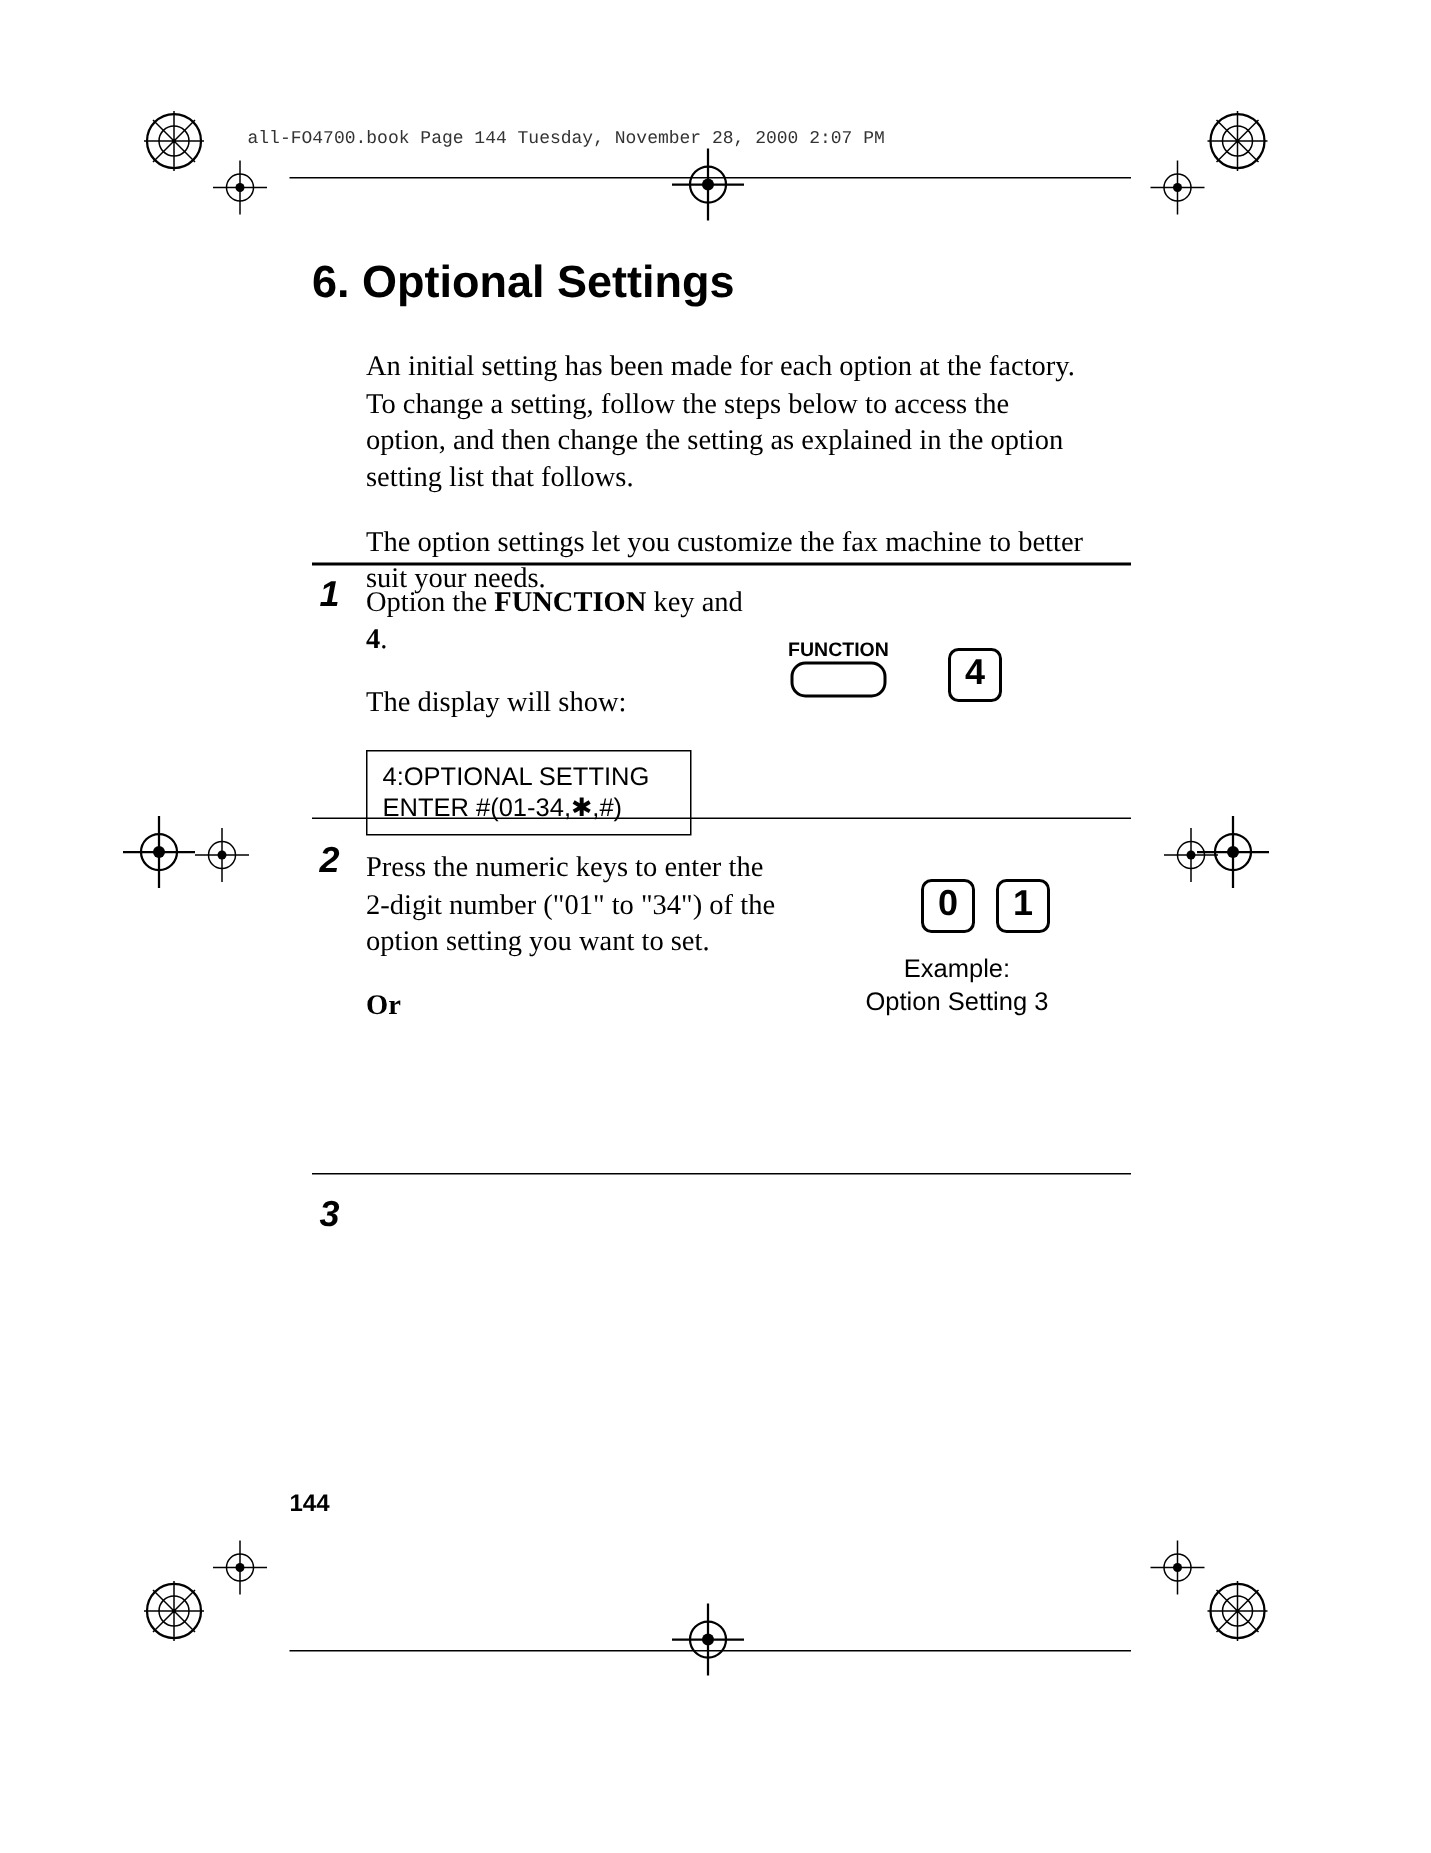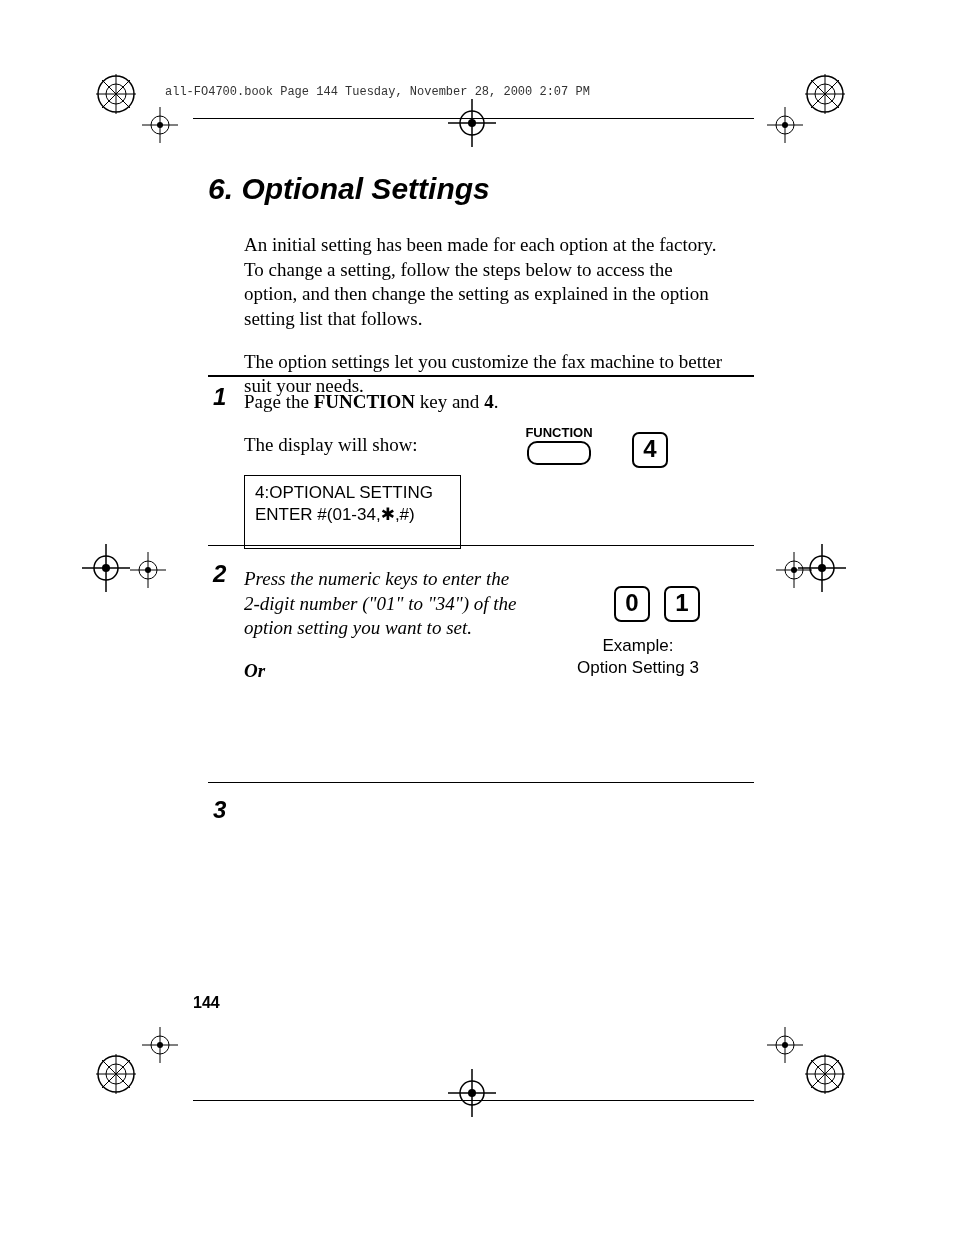--- a/index.html
+++ b/index.html
@@ -41,21 +41,20 @@
     top: 1100px;
     width: 561px;
     height: 0;
     border-top: 1px solid #000;
   }
   .chapter-title {
     position: absolute;
     left: 208px;
     top: 172px;
     font-family: Arial, Helvetica, sans-serif;
-    font-style: italic;
     font-weight: bold;
     font-size: 30px;
   }
   .intro {
     position: absolute;
     left: 244px;
     top: 233px;
     width: 480px;
     font-size: 19px;
     line-height: 1.3;
@@ -97,35 +96,35 @@
     position: absolute;
     left: 244px;
     top: 390px;
     width: 260px;
     font-size: 19px;
     line-height: 1.3;
   }
   .step1-body p { margin: 0 0 18px 0; }
   .display-box {
     border: 1px solid #000;
-    padding: 6px 10px 23px 10px;
+    padding: 6px 10px 6px 10px;
     font-family: Arial, Helvetica, sans-serif;
     font-size: 17px;
     line-height: 1.25;
     width: 195px;
   }
   .step2-body {
     position: absolute;
     left: 244px;
     top: 567px;
     width: 280px;
     font-size: 19px;
     line-height: 1.3;
   }
-  .step2-body p { margin: 0 0 18px 0; font-style: italic; }
+  .step2-body p { margin: 0 0 18px 0; }
   .step3-body {
     position: absolute;
     left: 244px;
     top: 803px;
     width: 290px;
     font-size: 19px;
     line-height: 1.3;
   }
   .step3-body p { margin: 0; }
 
@@ -243,21 +242,21 @@
   <div class="intro">
     <p>An initial setting has been made for each option at the factory. To change a setting, follow the steps below to access the option, and then change the setting as explained in the option setting list that follows.</p>
     <p>The option settings let you customize the fax machine to better suit your needs.</p>
   </div>
 
   <div class="rule1"></div>
 
   <div class="step-num step1-num">1</div>
   <div class="step1-body">
     <p>
-      <span>Page the </span><b>FUNCTION</b><span> key and </span><b>4</b><span>.</span>
+      <span>Option the </span><b>FUNCTION</b><span> key and </span><b>4</b><span>.</span>
     </p>
     <p>The display will show:</p>
     <div class="display-box">
       <div>4:OPTIONAL SETTING</div>
       <div>ENTER #(01-34,✱,#)</div>
     </div>
   </div>
   <div class="function-group">
     <div class="function-label">FUNCTION</div>
     <div class="function-key"></div>

